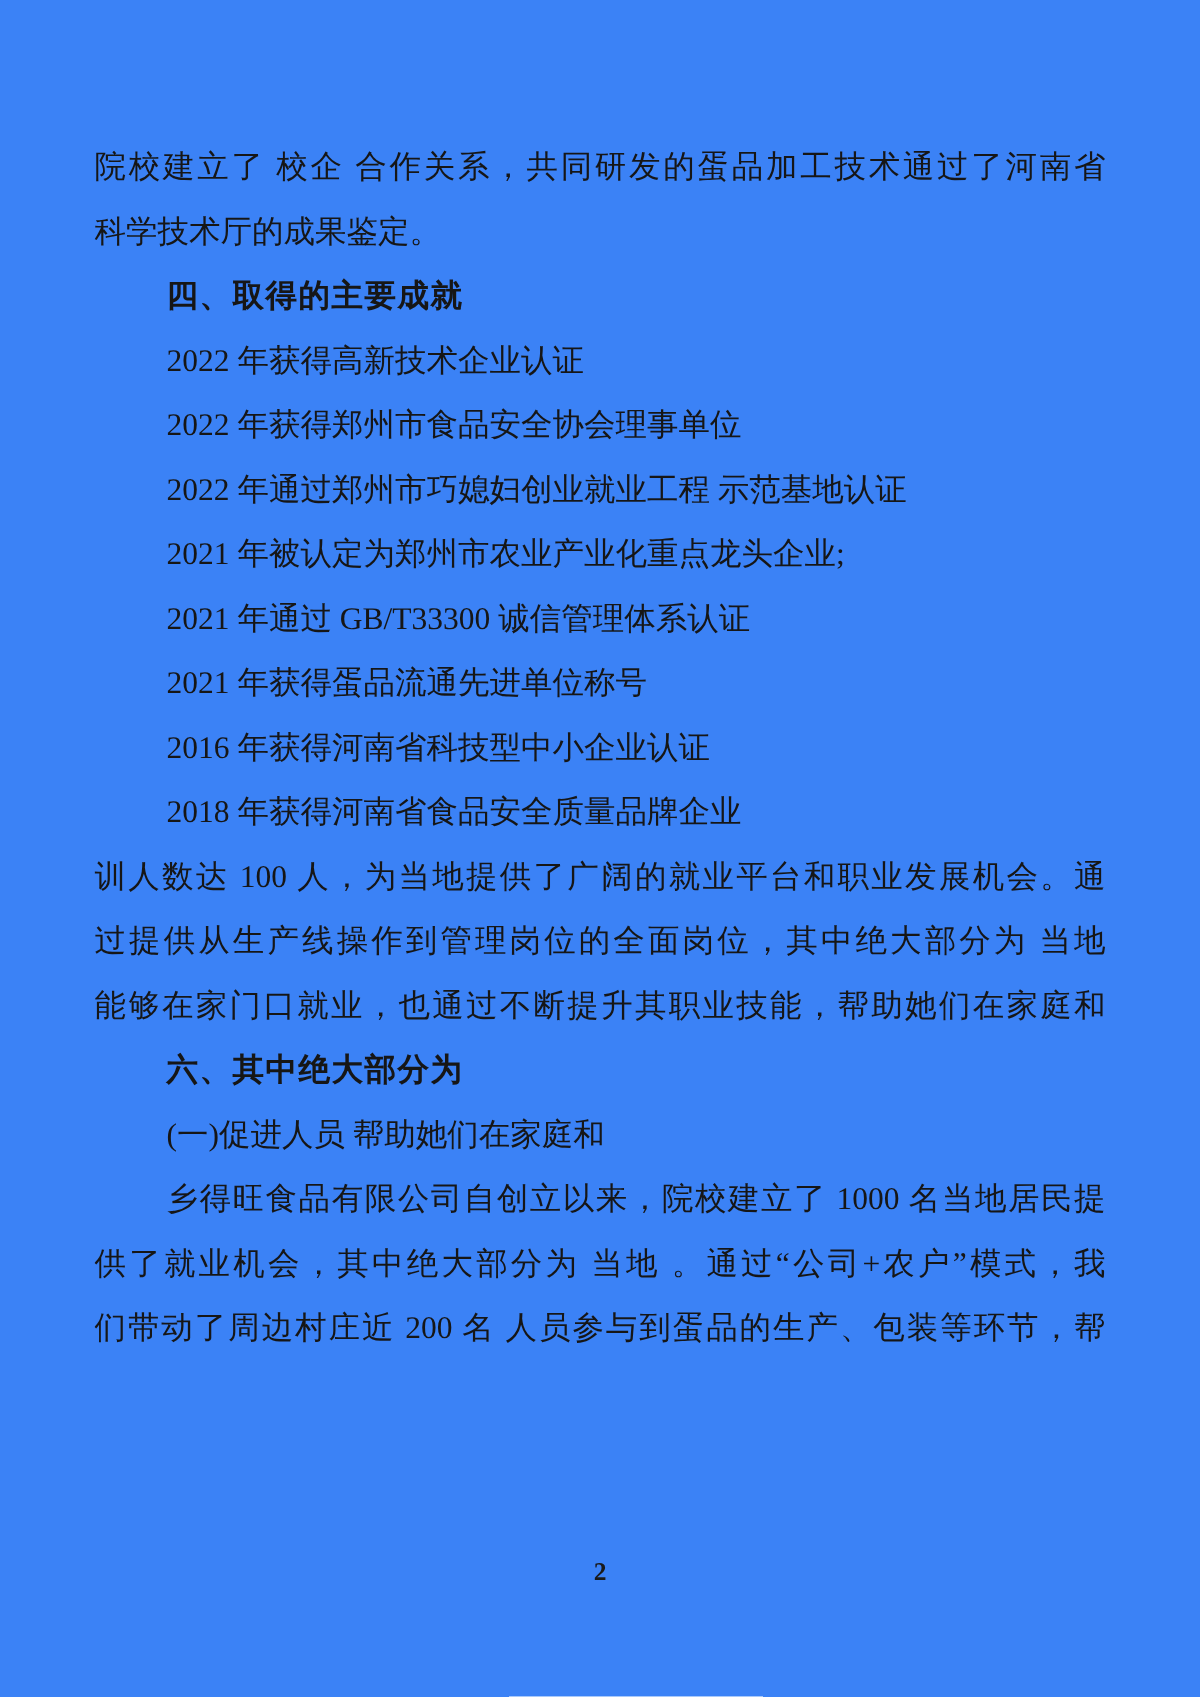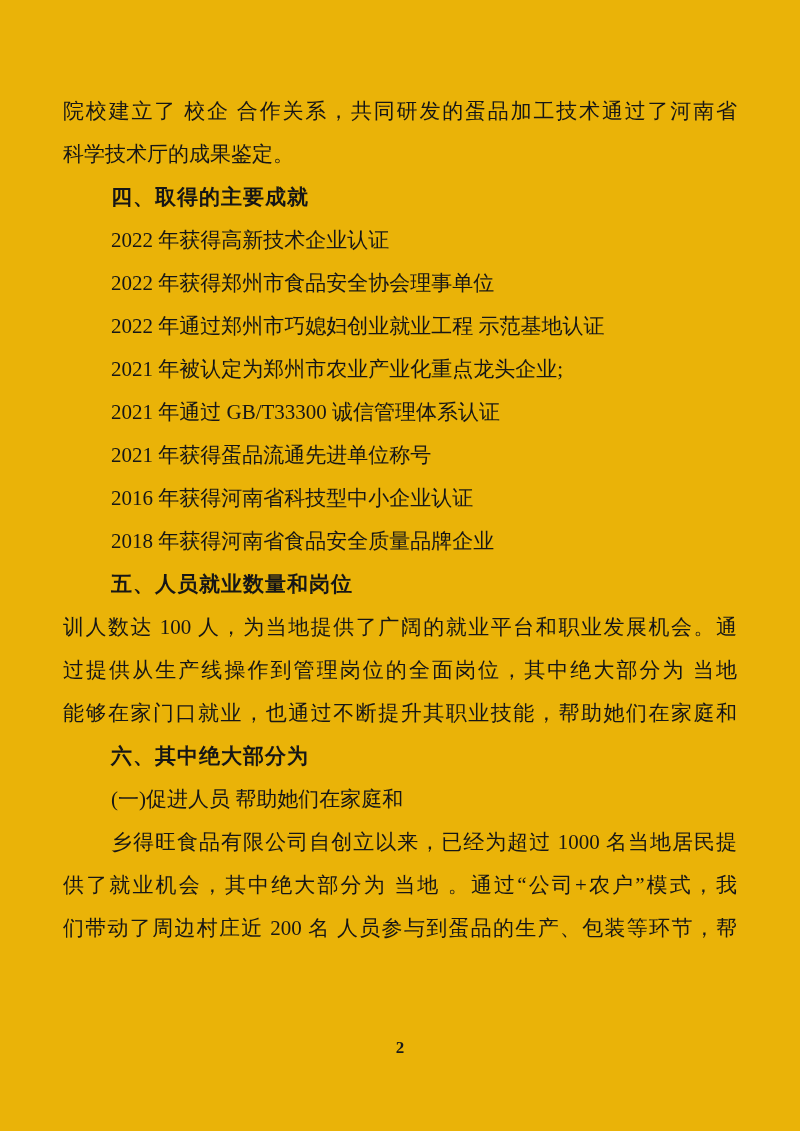--- a/index.html
+++ b/index.html
@@ -4,21 +4,21 @@
 <style>
   html, body {
     margin: 0;
     padding: 0;
     background: #ffffff;
   }
   .page {
     position: relative;
     width: 800px;
     height: 1131px;
-    background: #eab308;
+    background: #3b82f6;
     overflow: hidden;
     font-family: "Liberation Serif", "DejaVu Serif", serif;
     color: #161616;
   }
   .content {
     position: absolute;
     top: 90px;
     left: 63px;
     width: 674px;
   }
@@ -30,21 +30,21 @@
     overflow: hidden;
   }
   .indent {
     padding-left: 48px;
   }
   .just {
     text-align: justify;
     text-align-last: justify;
   }
   .head {
-    font-family: Liberation Serif, serif;
+    font-family: Liberation Sans, sans-serif;
     font-weight: 700;
     letter-spacing: 1px;
   }
   .footer {
     position: absolute;
     top: 1036px;
     left: 0;
     width: 800px;
     text-align: center;
     font-size: 17px;
@@ -62,24 +62,23 @@
     <div class="l">科学技术厅的成果鉴定。</div>
     <div class="l head indent">四、取得的主要成就</div>
     <div class="l indent">2022 年获得高新技术企业认证</div>
     <div class="l indent">2022 年获得郑州市食品安全协会理事单位</div>
     <div class="l indent">2022 年通过郑州市巧媳妇创业就业工程 示范基地认证</div>
     <div class="l indent">2021 年被认定为郑州市农业产业化重点龙头企业;</div>
     <div class="l indent">2021 年通过 GB/T33300 诚信管理体系认证</div>
     <div class="l indent">2021 年获得蛋品流通先进单位称号</div>
     <div class="l indent">2016 年获得河南省科技型中小企业认证</div>
     <div class="l indent">2018 年获得河南省食品安全质量品牌企业</div>
-    <div class="l head indent">五、人员就业数量和岗位</div>
     <div class="l just">训人数达 100 人，为当地提供了广阔的就业平台和职业发展机会。通</div>
     <div class="l just">过提供从生产线操作到管理岗位的全面岗位，其中绝大部分为 当地</div>
     <div class="l just">能够在家门口就业，也通过不断提升其职业技能，帮助她们在家庭和</div>
     <div class="l head indent">六、其中绝大部分为</div>
     <div class="l indent">(一)促进人员 帮助她们在家庭和</div>
-    <div class="l indent just">乡得旺食品有限公司自创立以来，已经为超过 1000 名当地居民提</div>
+    <div class="l indent just">乡得旺食品有限公司自创立以来，院校建立了 1000 名当地居民提</div>
     <div class="l just">供了就业机会，其中绝大部分为 当地 。通过“公司+农户”模式，我</div>
     <div class="l just">们带动了周边村庄近 200 名 人员参与到蛋品的生产、包装等环节，帮</div>
   </div>
   <div class="footer">2</div>
 </div>
 
 </body></html>

